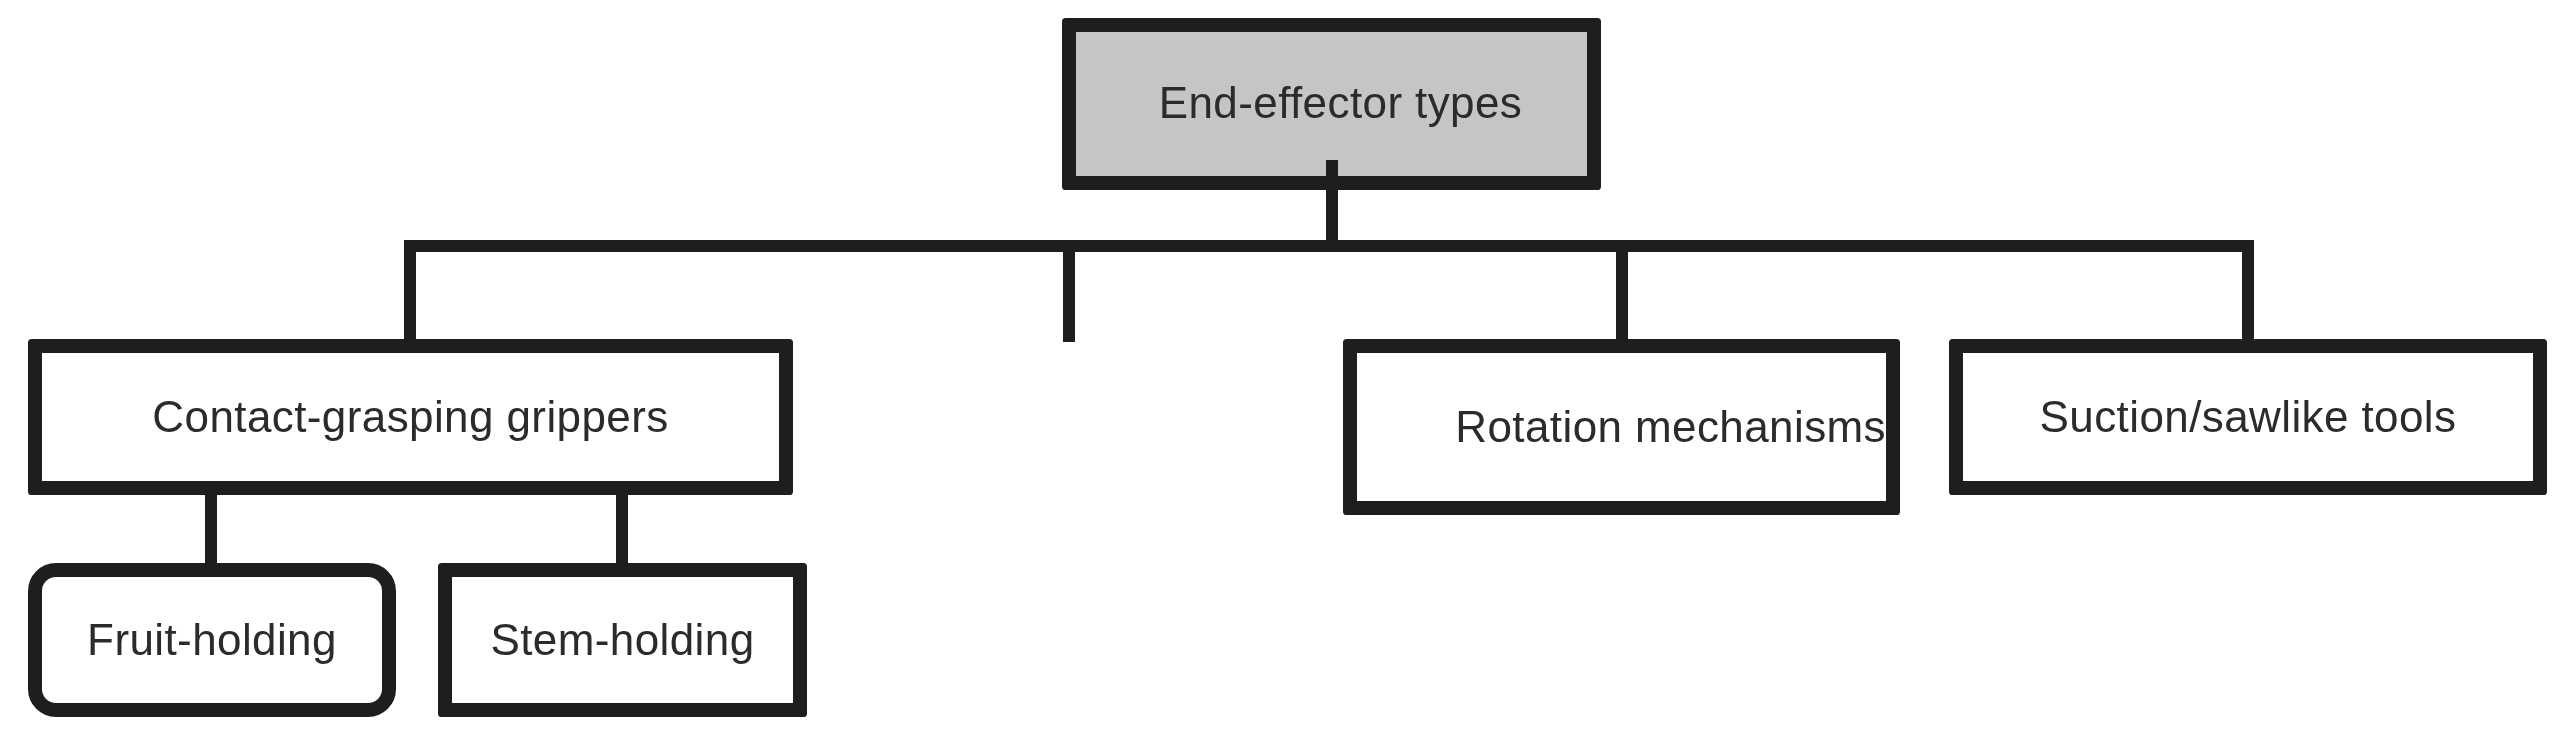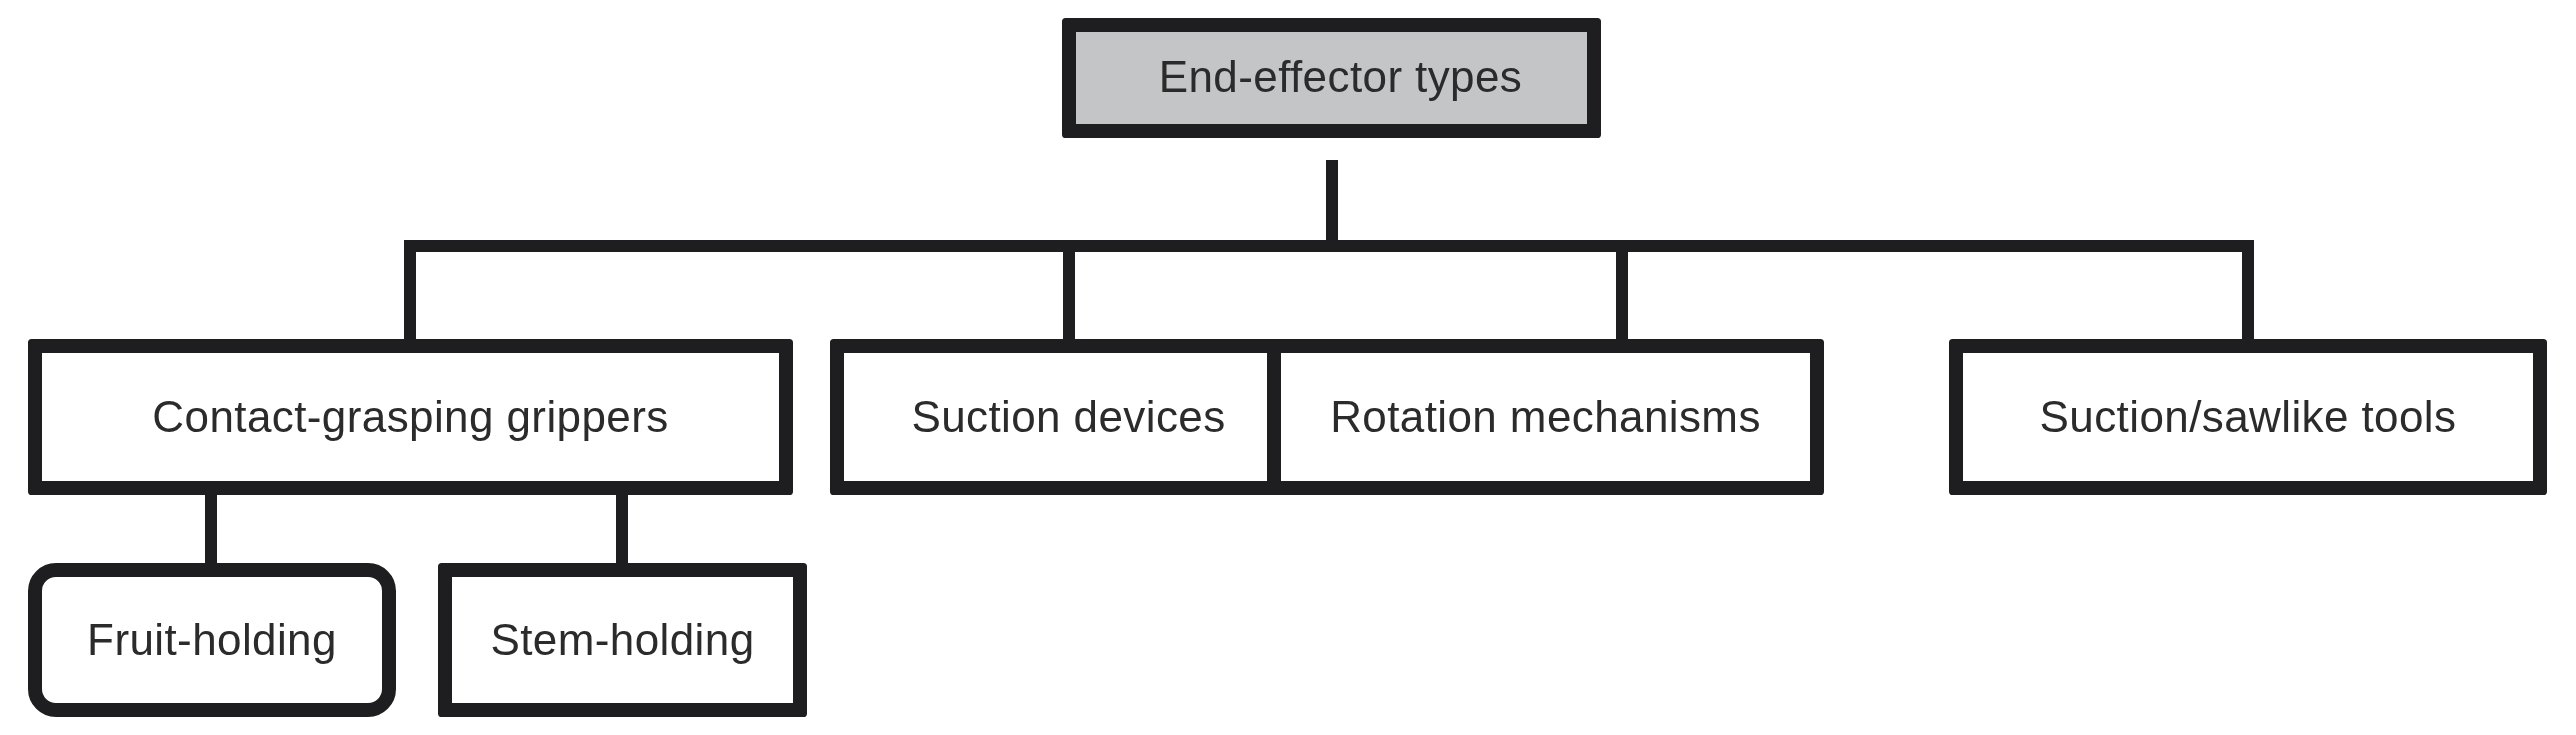--- a/index.html
+++ b/index.html
@@ -32,32 +32,32 @@
     line-height:1.1;
     color:var(--text);
     letter-spacing:0.4px;
   }
   .node.root{background:var(--root-fill);}
   .conn{
     position:absolute;
     background:var(--line);
   }
   
-  .box-root{left:1062px; top:17.5px;  width:539px;  height:120px;padding-left:18px;}
+  .box-root{left:1062px; top:17.5px;  width:539px;  height:172px;padding-left:18px;}
   .stem-root{left:1326px; top:160px; width:11.7px;  height:86px;}
   
   .rail{left:404px; top:240px; width:1850px; height:11.7px;}
   .drop-1{left:404px;  top:246px; width:11.7px; height:96px;}
   .drop-2{left:1063px; top:246px; width:11.7px; height:96px;}
   .drop-3{left:1616px; top:246px; width:11.7px; height:96px;}
   .drop-4{left:2242px; top:246px; width:11.7px; height:96px;}
   
   .box-grippers{left:28px;   top:339px; width:765px; height:156px;}
   .box-suction {left:830px; top:339px; width:477px;  height:156px;}
-  .box-rotation{left:1267px; top:339px; width:557px;  height:156px;}
+  .box-rotation{left:1343px; top:339px; width:557px;  height:176px;justify-content:flex-end;}
   .box-scissor {left:1949px; top:339px; width:598px;  height:156px;}
   
   .drop-fruit{left:205px; top:492px; width:11.7px; height:74px;}
   .drop-stem {left:616px; top:492px; width:11.7px; height:74px;}
   
   .box-fruit{left:28px;  top:563px; width:368px; height:154px;border-radius:28px;}
   .box-stem {left:438px; top:563px; width:369px; height:154px;}
 </style>
 </head>
 <body>
@@ -71,23 +71,20 @@
   <div class="conn stem-root"></div>
   <div class="conn rail"></div>
   <div class="conn drop-1"></div>
   <div class="conn drop-2"></div>
   <div class="conn drop-3"></div>
   <div class="conn drop-4"></div>
 
   <div class="node box-grippers">
     <span>Contact-grasping grippers</span>
   </div>
-  <div class="node box-suction">
-    <span>Suction devices</span>
-  </div>
   <div class="node box-rotation">
     <span>Rotation mechanisms</span>
   </div>
   <div class="node box-scissor">
     <span>Suction/sawlike tools</span>
   </div>
 
   <div class="conn drop-fruit"></div>
   <div class="conn drop-stem"></div>
 

